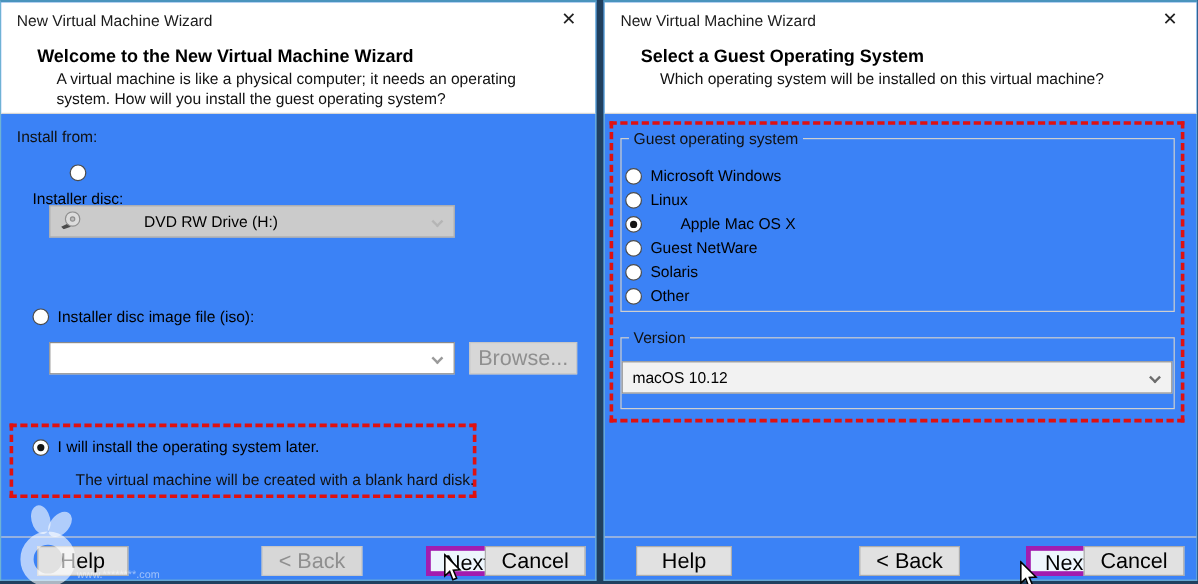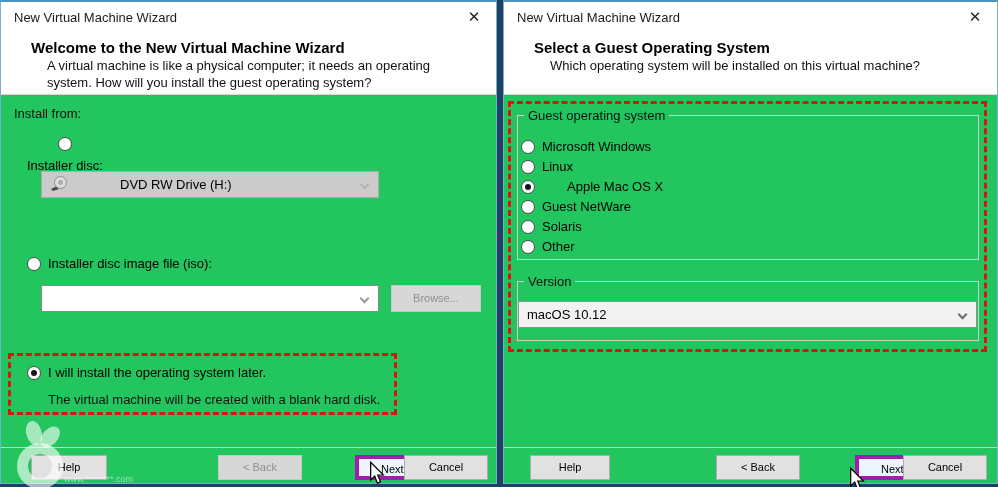--- a/index.html
+++ b/index.html
@@ -1,21 +1,21 @@
 <!DOCTYPE html>
 <html><head>
 <meta charset="utf-8">
 <style>
   * { margin:0; padding:0; box-sizing:border-box; }
   html,body { width:998px; height:487px; overflow:hidden; }
   body { font-family:"Liberation Sans", sans-serif; font-size:13px; color:#000; background:#20405f; }
 
   .stage { position:relative; width:998px; height:487px; background:#20405f; overflow:hidden; }
 
-  .dialog { position:absolute; top:0; height:484px; background:#22c55e;
+  .dialog { position:absolute; top:0; height:484px; background:#3b82f6;
             border:1px solid #6fb2d4; border-top:2px solid #4a94bd; }
   .dialog-left  { left:0;   width:497px; }
   .dialog-right { left:503px; width:495px; }
 
   .header { position:absolute; left:0; top:0; width:100%; height:93px; background:#ffffff;
             border-bottom:1px solid #d6d6d6; }
   .win-title { position:absolute; left:13px; top:8px; font-size:13px; color:#1b1b1b; }
   .close-x { position:absolute; right:13px; top:6px; font-size:15px; color:#222; cursor:default;
              width:18px; height:18px; text-align:center; line-height:18px; }
   .heading { position:absolute; left:30px; top:37px; font-weight:bold; font-size:15px; color:#000;text-align:center; }
@@ -29,21 +29,21 @@
 
   .combo { position:absolute; height:27px; border:1px solid #8a8a8a; background:#fff;
            display:flex; align-items:center; padding:0 24px 0 8px;gap:44px; }
   .combo.disabled { background:#cbcbcb; border-color:#ababab; }
   .combo.light { background:#f2f2f2; border-color:#919191; }
   .chev { position:absolute; right:10px; top:9px; width:7px; height:7px;
           border:solid #9a9a9a; border-width:0 2px 2px 0; transform:rotate(45deg); }
   .drive-ico { margin-right:7px; flex:0 0 auto; }
 
   .btn { position:absolute; height:25px; background:#e1e1e1; border:1px solid #adadad;
-         text-align:center; line-height:23px; font-size:11px; color:#000; }
+         text-align:center; line-height:23px; font-size:18px; color:#000; }
   .btn.disabled { background:#d7d7d7; border-color:#c6c6c6; color:#8f8f8f; }
   .btn.focused { background:#eef6fd; border:4px solid #a21caf; line-height:21px;margin-left:44px; }
 
   .sep { position:absolute; left:0; top:445px; width:100%; border-top:1px solid #cfcfcf; }
 
   .red-box { position:absolute; border:3px dashed #df1111; background:transparent; }
 
   fieldset.group { position:absolute; border:1px solid #cfcfcf; background:transparent; }
   fieldset.group legend { font-size:13px; color:#111; padding:0 4px; margin-left:6px; }
 
@@ -104,21 +104,21 @@
     </div>
 
     <div class="btn disabled" style="left:390px; top:283px; width:90px; height:27px; line-height:25px;">Browse...</div>
 
     <div class="red-box" style="left:7px; top:351px; width:389px; height:62px;"></div>
 
     <div class="radio-row" style="left:26px; top:363px;">
       <span class="radio checked"></span>
       <span>I will install the operating system later.</span>
     </div>
-    <div class="label" style="left:47px; top:390px;">The virtual machine will be created with a blank hard disk.</div>
+    <div class="label" style="left:62px; top:390px;">The virtual machine will be created with a blank hard disk.</div>
 
     <div class="sep"></div>
 
     <div class="btn" style="left:30px; top:453px; width:76px;">Help</div>
     <div class="btn disabled" style="left:217px; top:453px; width:84px;">&lt; Back</div>
     <div class="btn focused" style="left:310px; top:453px; width:84px;">Next &gt;</div>
     <div class="btn" style="left:403px; top:453px; width:84px;">Cancel</div>
   </div>
 
   <div class="dialog dialog-right">

